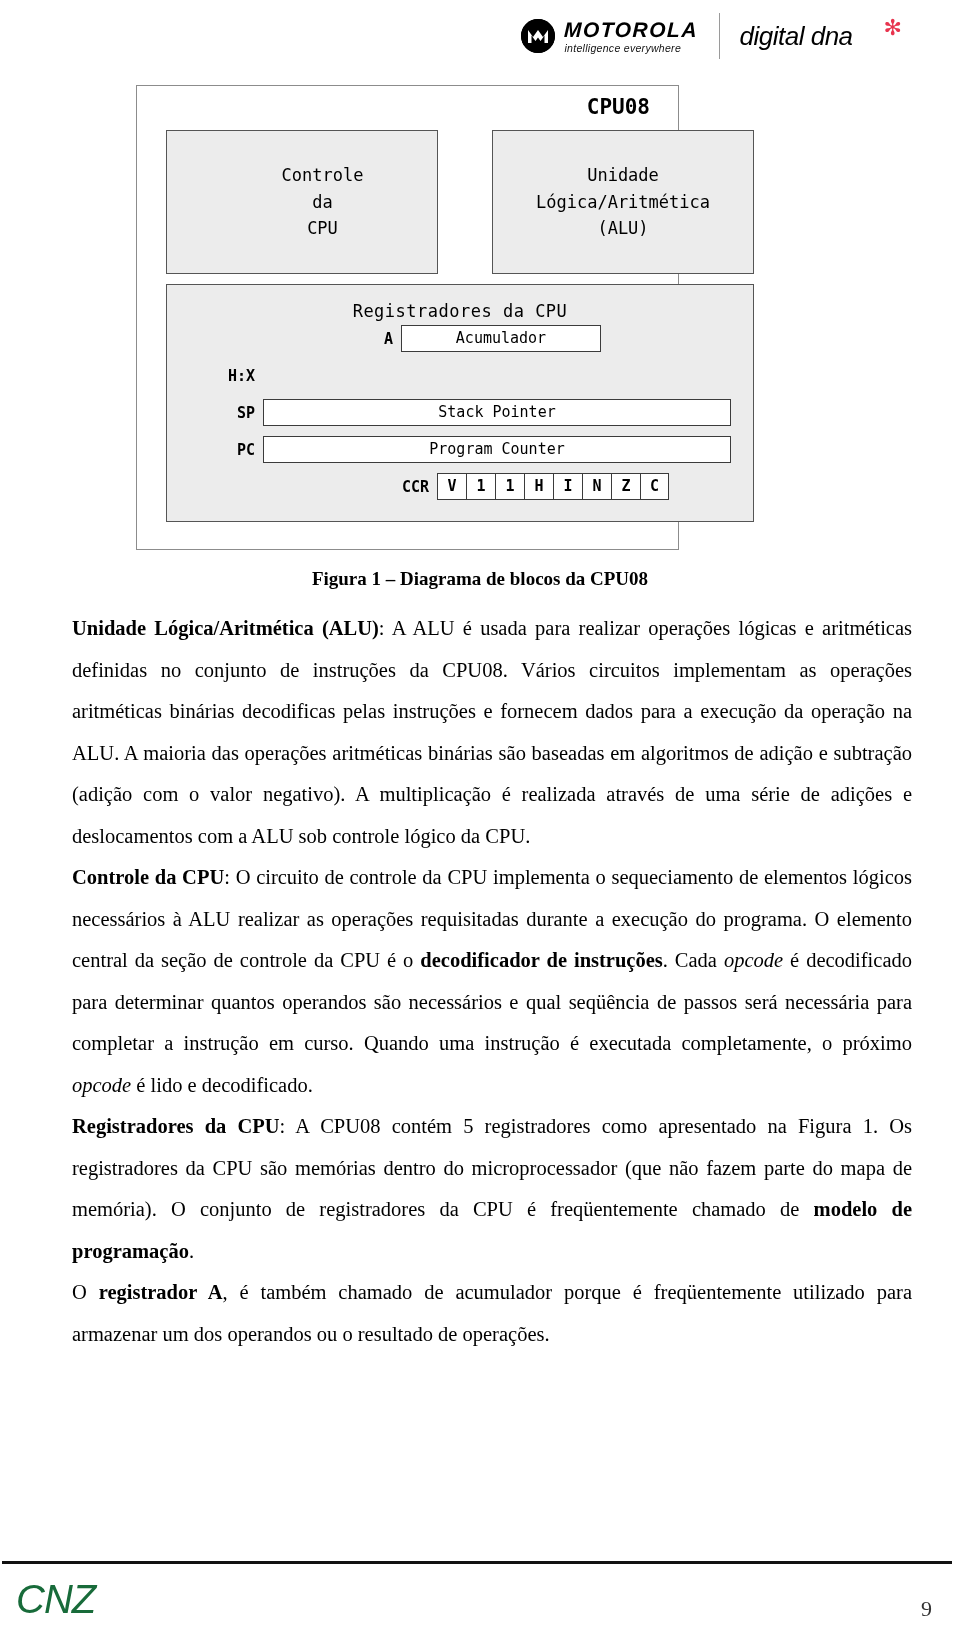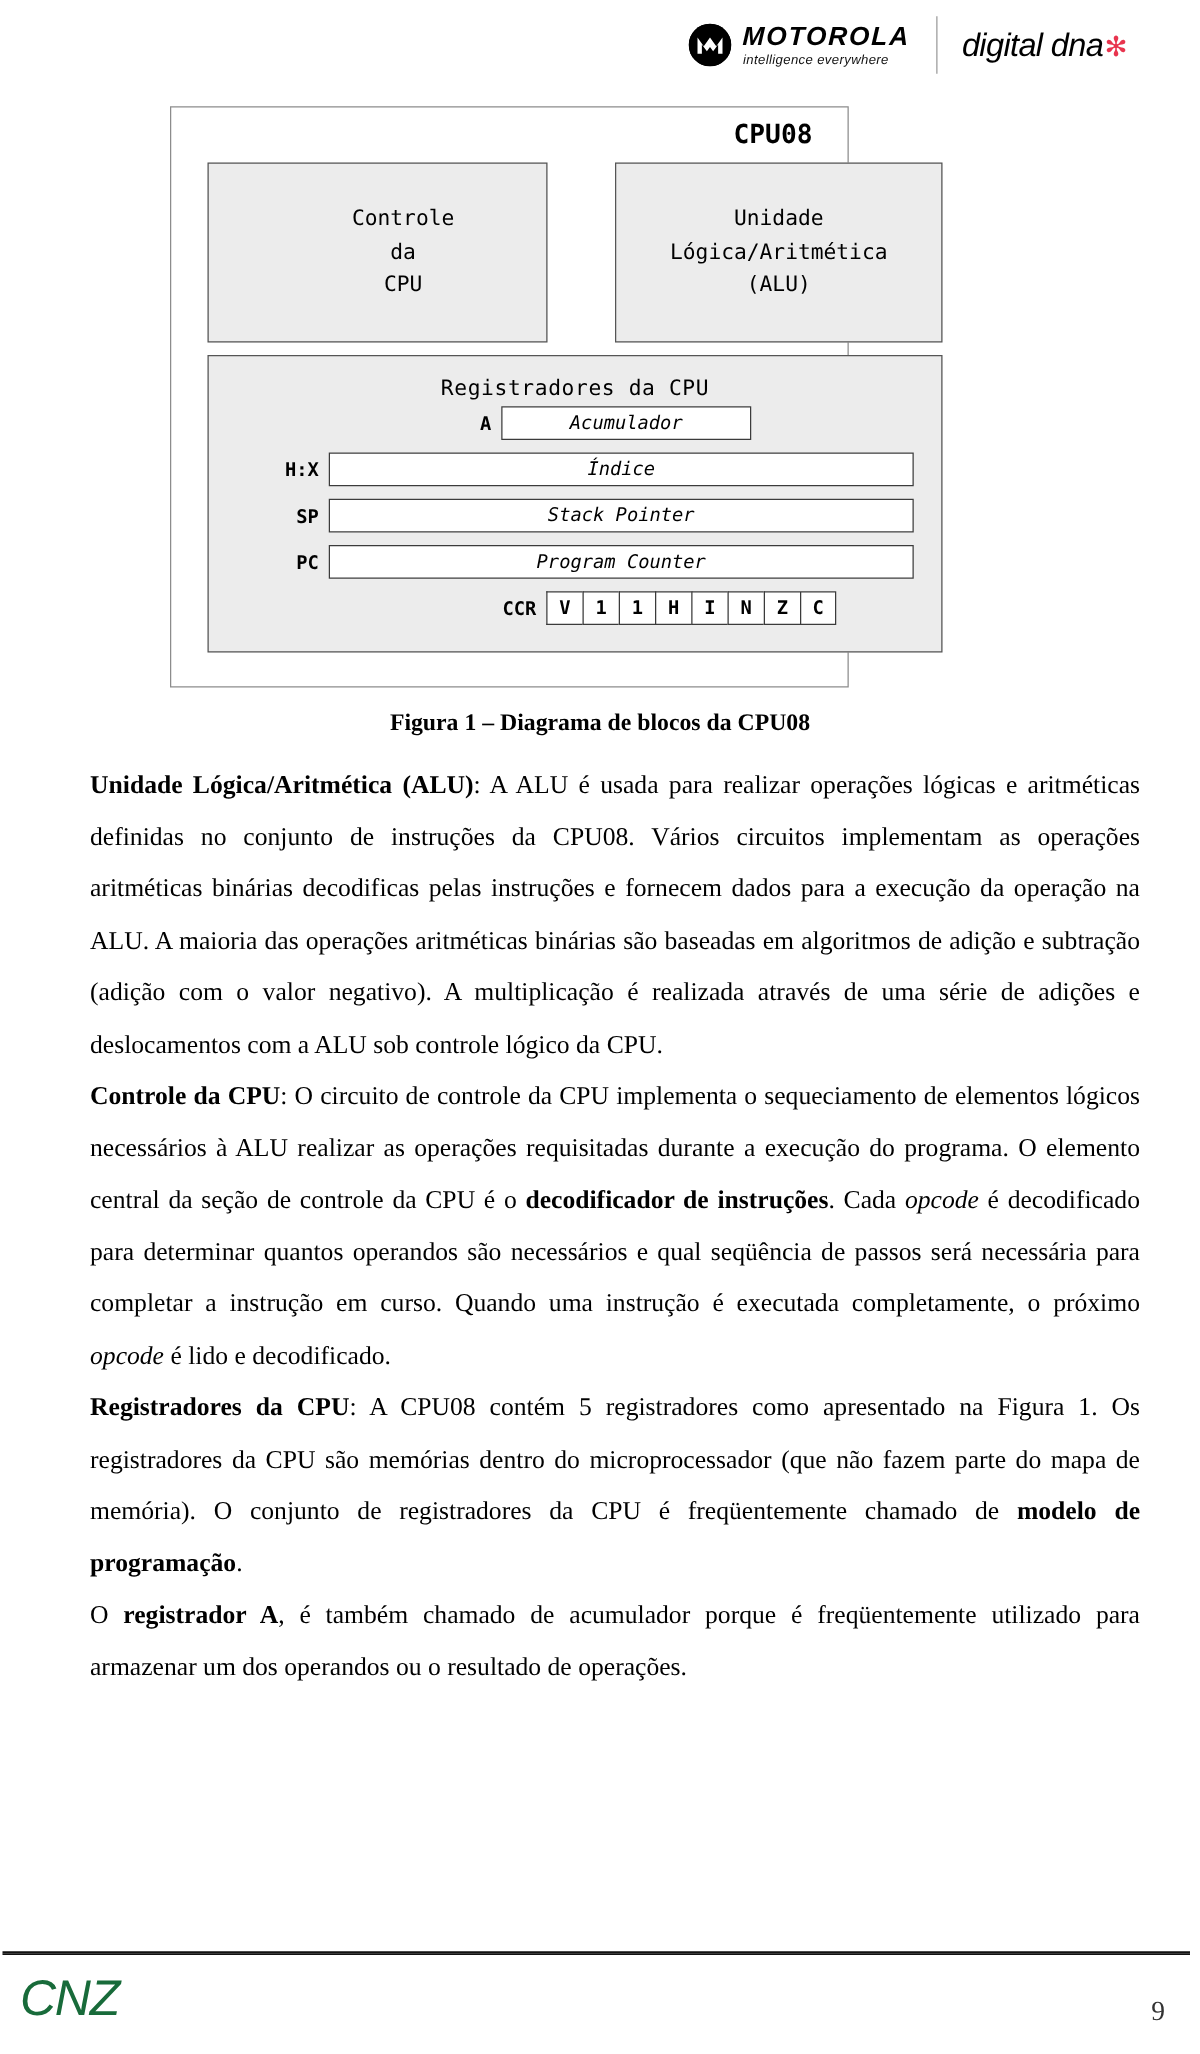--- a/index.html
+++ b/index.html
@@ -70,21 +70,22 @@
   }
   .logo-divider {
     width: 1px;
     height: 46px;
     background: #9a9a9a;
     margin: 0 20px;
   }
   .ddna-logo {
     position: relative;
     display: flex;
-    align-items: flex-end;
+    align-items: flex-start;
+    gap: 30px;
   }
   .ddna-text {
     font-family: "Liberation Sans", sans-serif;
     font-style: italic;
     font-size: 26px;
     color: #000;
     letter-spacing: -0.5px;
     line-height: 1;
   }
   .ddna-star {
@@ -183,21 +184,20 @@
     box-sizing: border-box;
     border: 1px solid #3b3b3b;
     background: #ffffff;
     height: 27px;
     line-height: 25px;
     text-align: center;
     font-family: "DejaVu Sans Mono", monospace;
     font-size: 15px;
     color: #000;
     flex: 1 1 auto;
-    font-style: italic;
   }
   .row-a  .reg-label { width: 200px; }
   .row-a  .reg-field { flex: 0 0 200px; }
   .row-hx .reg-label { width: 62px; }
   .row-sp .reg-label { width: 62px; }
   .row-pc .reg-label { width: 62px; }
   .row-ccr { margin-bottom: 0; }
   .row-ccr .reg-label { width: 236px; }
   .ccr-bits {
     display: flex;
@@ -337,21 +337,20 @@
   <div class="reg-panel">
     <div class="reg-title">Registradores da CPU</div>
 
     <div class="reg-row row-a">
       <span class="reg-label">A</span>
       <span class="reg-field">Acumulador</span>
     </div>
 
     <div class="reg-row row-hx">
       <span class="reg-label">H:X</span>
-      <span class="reg-field">Índice</span>
     </div>
 
     <div class="reg-row row-sp">
       <span class="reg-label">SP</span>
       <span class="reg-field">Stack Pointer</span>
     </div>
 
     <div class="reg-row row-pc">
       <span class="reg-label">PC</span>
       <span class="reg-field">Program Counter</span>

